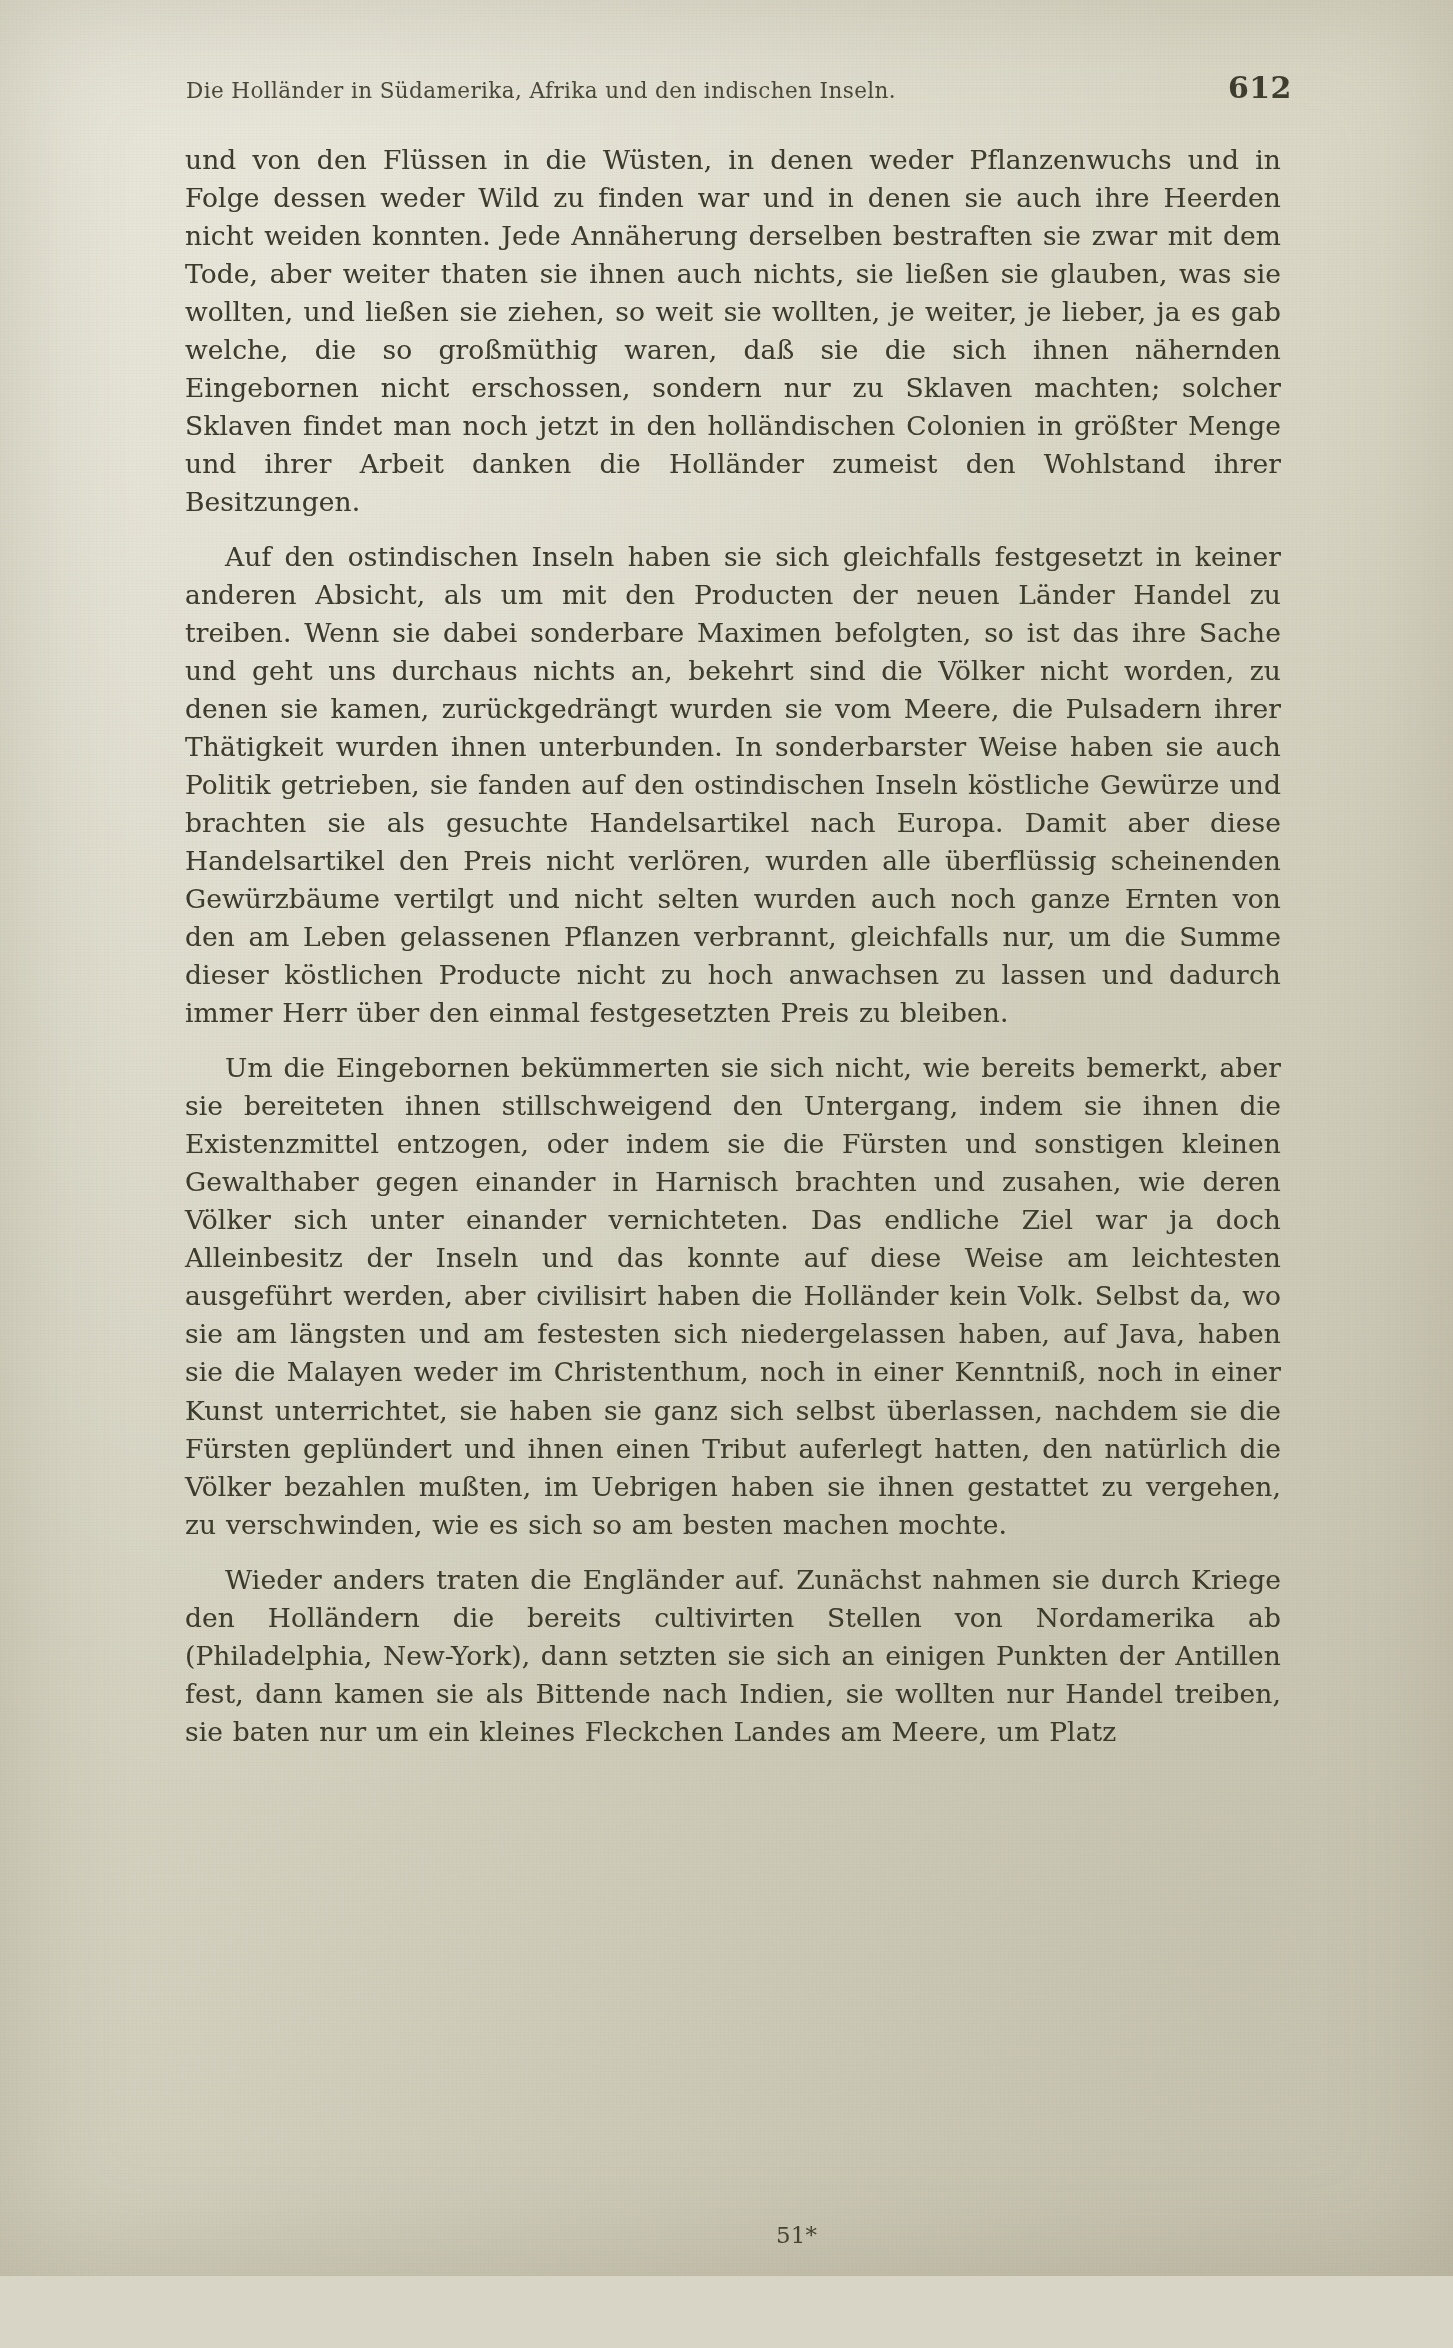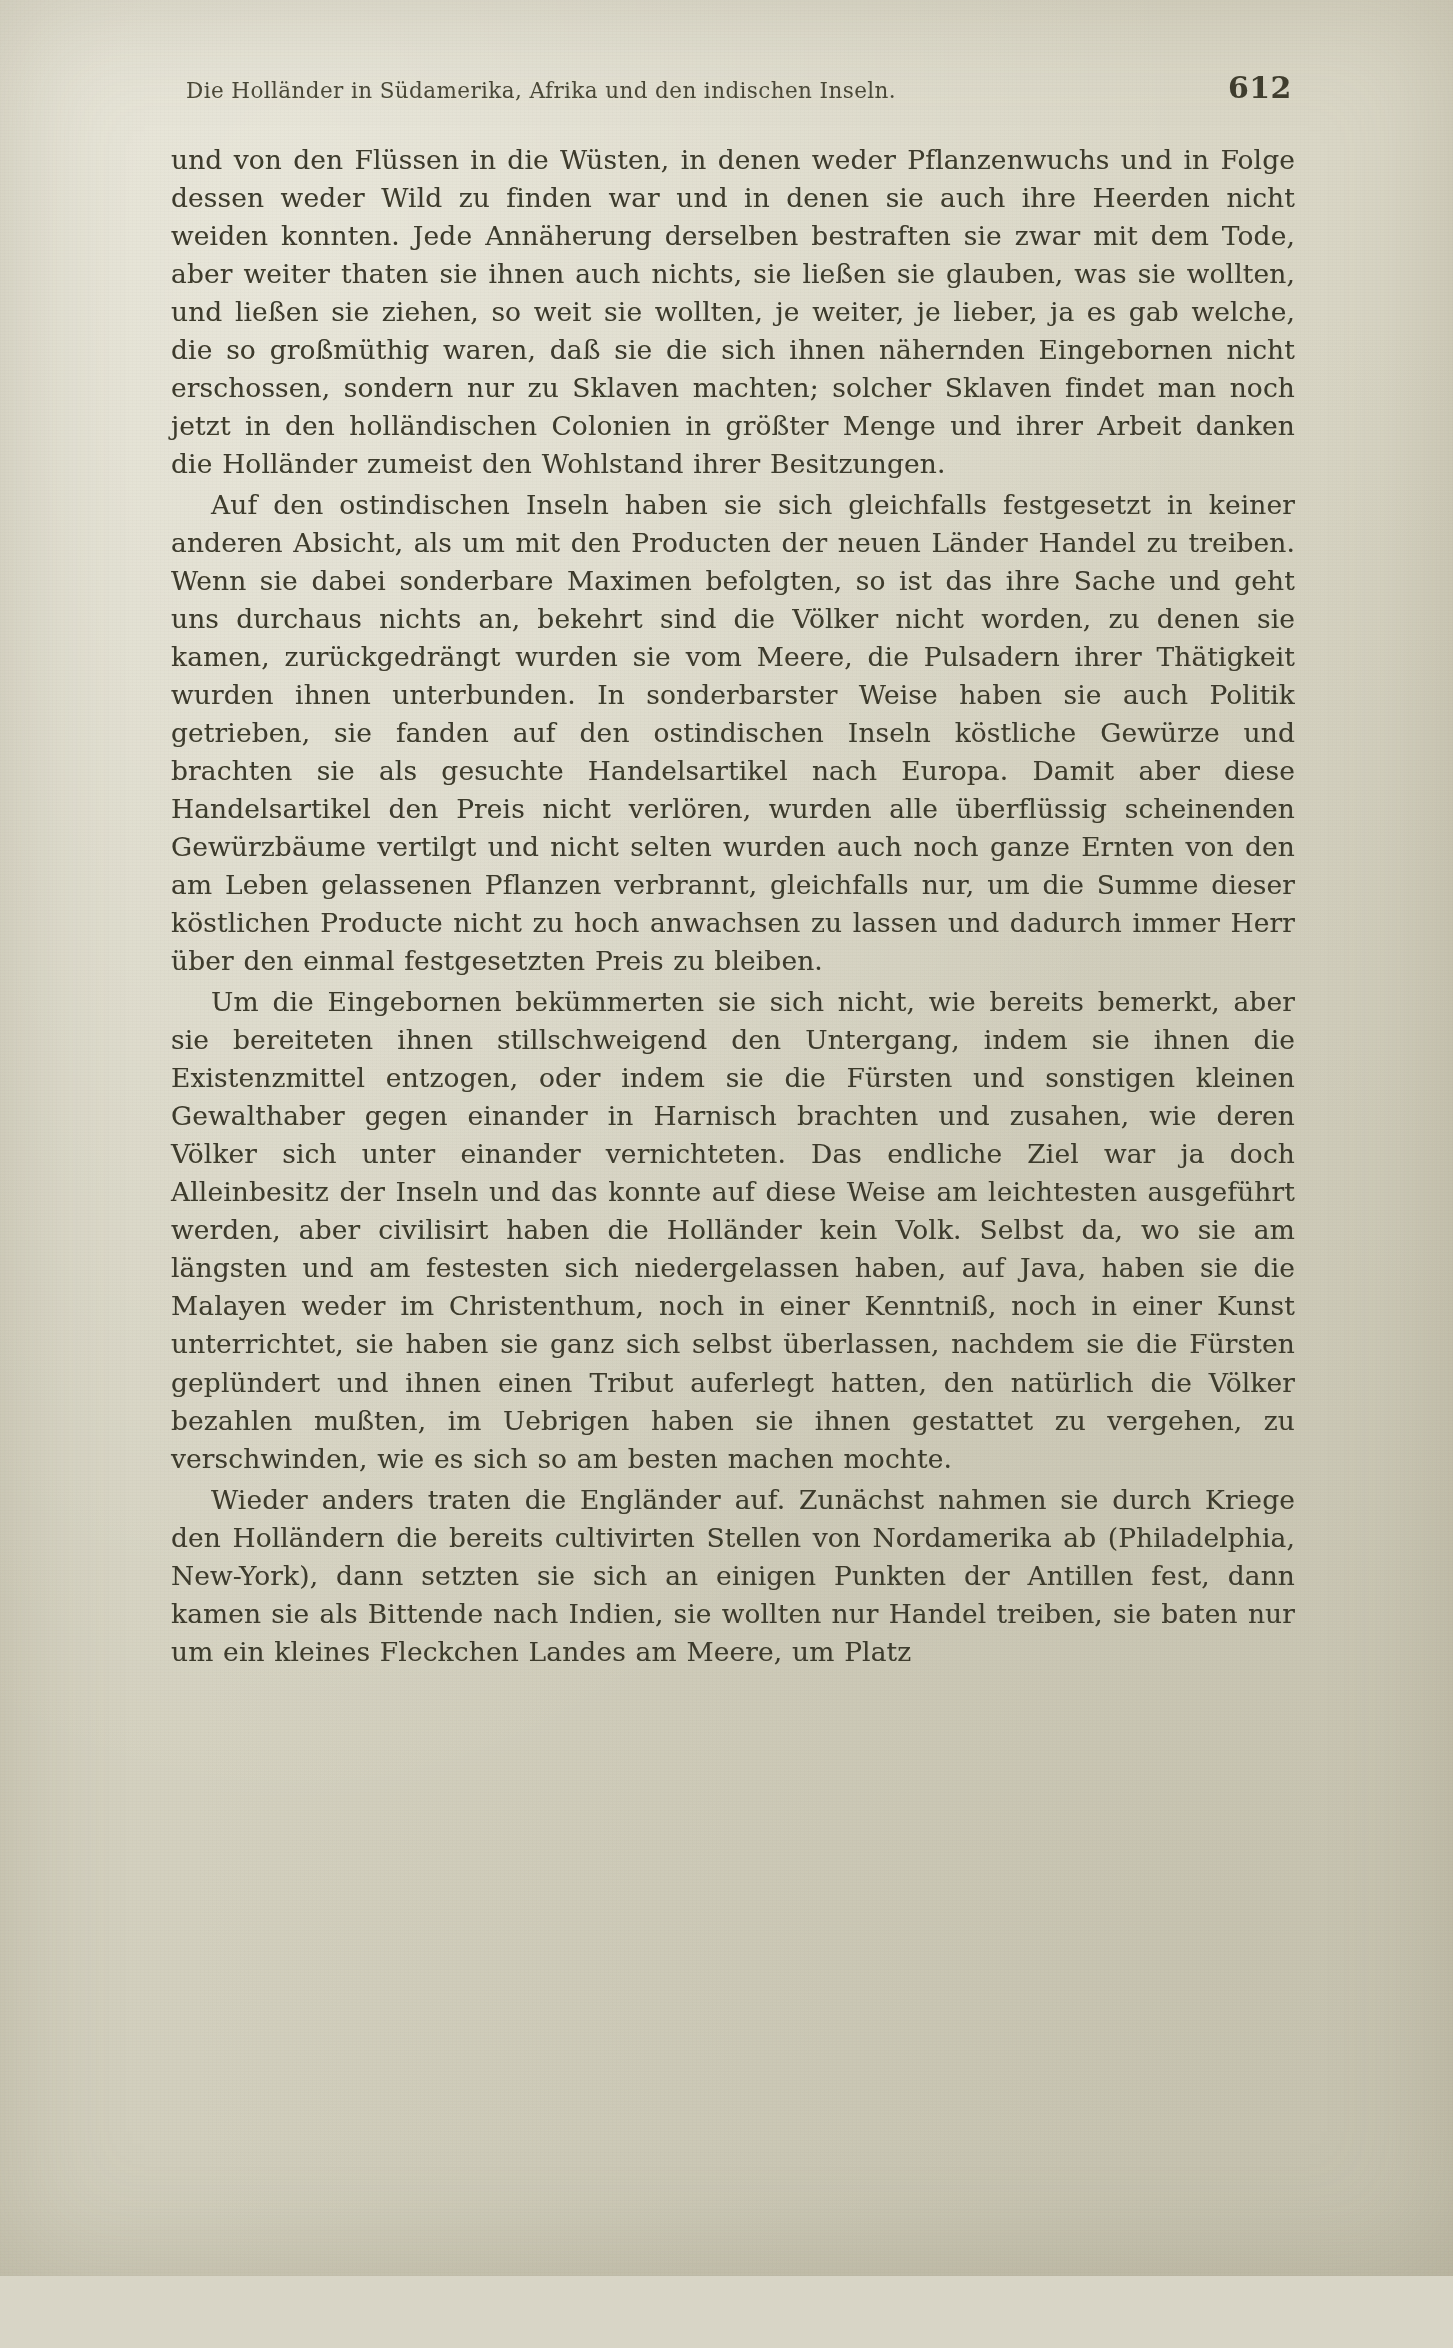--- a/index.html
+++ b/index.html
@@ -46,21 +46,21 @@
     white-space: nowrap;
   }
   .folio {
     font-size: 30px;
     font-weight: 700;
     color: #3f3d2e;
     letter-spacing: 0.5px;
     padding-right: 6px;
   }
   p {
-    margin: 3px;
+    margin: 17px;
     font-size: 26.5px;
     line-height: 1.435;
     text-align: justify;
     text-justify: inter-word;
     color: #3d3b2c;
     letter-spacing: 0.1px;
     word-spacing: 1.2px;
     text-shadow: 0 0 0.6px rgba(60,58,44,0.25);
   }
   p.indent {
@@ -106,17 +106,18 @@
       <div class="folio">612</div>
     </div>
 
     <p>und von den Flüssen in die Wüsten, in denen weder Pflanzenwuchs und in Folge dessen weder Wild zu finden war und in denen sie auch ihre Heerden nicht weiden konnten. Jede Annäherung derselben bestraften sie zwar mit dem Tode, aber weiter thaten sie ihnen auch nichts, sie ließen sie glauben, was sie wollten, und ließen sie ziehen, so weit sie wollten, je weiter, je lieber, ja es gab welche, die so großmüthig waren, daß sie die sich ihnen nähernden Eingebornen nicht erschossen, sondern nur zu Sklaven machten; solcher Sklaven findet man noch jetzt in den holländischen Colonien in größter Menge und ihrer Arbeit danken die Holländer zumeist den Wohlstand ihrer Besitzungen.</p>
     <p class="indent">Auf den ostindischen Inseln haben sie sich gleichfalls festgesetzt in keiner anderen Absicht, als um mit den Producten der neuen Länder Handel zu treiben. Wenn sie dabei sonderbare Maximen befolgten, so ist das ihre Sache und geht uns durchaus nichts an, bekehrt sind die Völker nicht worden, zu denen sie kamen, zurückgedrängt wurden sie vom Meere, die Pulsadern ihrer Thätigkeit wurden ihnen unterbunden. In sonderbarster Weise haben sie auch Politik getrieben, sie fanden auf den ostindischen Inseln köstliche Gewürze und brachten sie als gesuchte Handelsartikel nach Europa. Damit aber diese Handelsartikel den Preis nicht verlören, wurden alle überflüssig scheinenden Gewürzbäume vertilgt und nicht selten wurden auch noch ganze Ernten von den am Leben gelassenen Pflanzen verbrannt, gleichfalls nur, um die Summe dieser köstlichen Producte nicht zu hoch anwachsen zu lassen und dadurch immer Herr über den einmal festgesetzten Preis zu bleiben.</p>
     <p class="indent">Um die Eingebornen bekümmerten sie sich nicht, wie bereits bemerkt, aber sie bereiteten ihnen stillschweigend den Untergang, indem sie ihnen die Existenzmittel entzogen, oder indem sie die Fürsten und sonstigen kleinen Gewalthaber gegen einander in Harnisch brachten und zusahen, wie deren Völker sich unter einander vernichteten. Das endliche Ziel war ja doch Alleinbesitz der Inseln und das konnte auf diese Weise am leichtesten ausgeführt werden, aber civilisirt haben die Holländer kein Volk. Selbst da, wo sie am längsten und am festesten sich niedergelassen haben, auf Java, haben sie die Malayen weder im Christenthum, noch in einer Kenntniß, noch in einer Kunst unterrichtet, sie haben sie ganz sich selbst überlassen, nachdem sie die Fürsten geplündert und ihnen einen Tribut auferlegt hatten, den natürlich die Völker bezahlen mußten, im Uebrigen haben sie ihnen gestattet zu vergehen, zu verschwinden, wie es sich so am besten machen mochte.</p>
     <p class="indent">Wieder anders traten die Engländer auf. Zunächst nahmen sie durch Kriege den Holländern die bereits cultivirten Stellen von Nordamerika ab (Philadelphia, New-York), dann setzten sie sich an einigen Punkten der Antillen fest, dann kamen sie als Bittende nach Indien, sie wollten nur Handel treiben, sie baten nur um ein kleines Fleckchen Landes am Meere, um Platz</p>
 
   </div>
 
+  <div class="catchword">51*</div>
 
   <div class="grain"></div>
   <div class="edge-shadow"></div>
 
 </div>
 
 </body></html>

